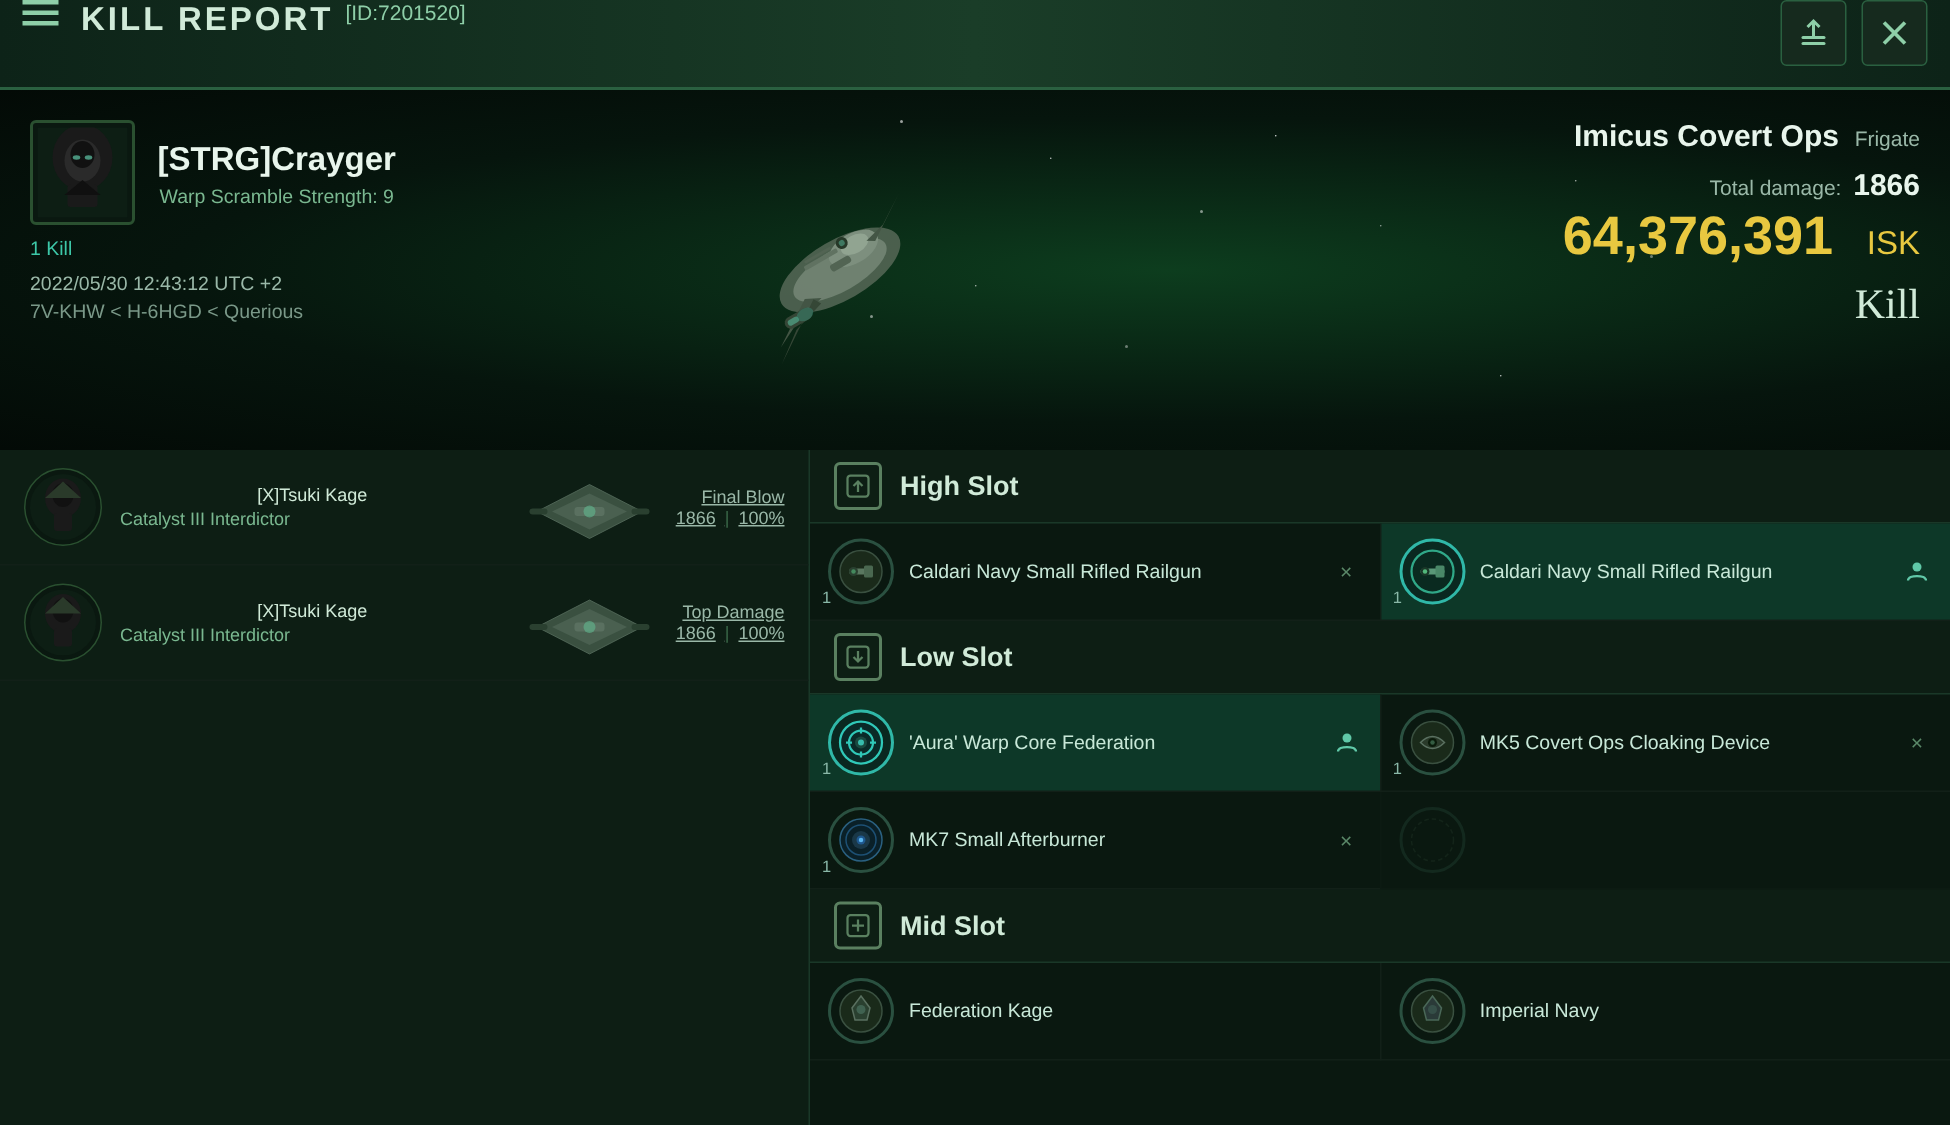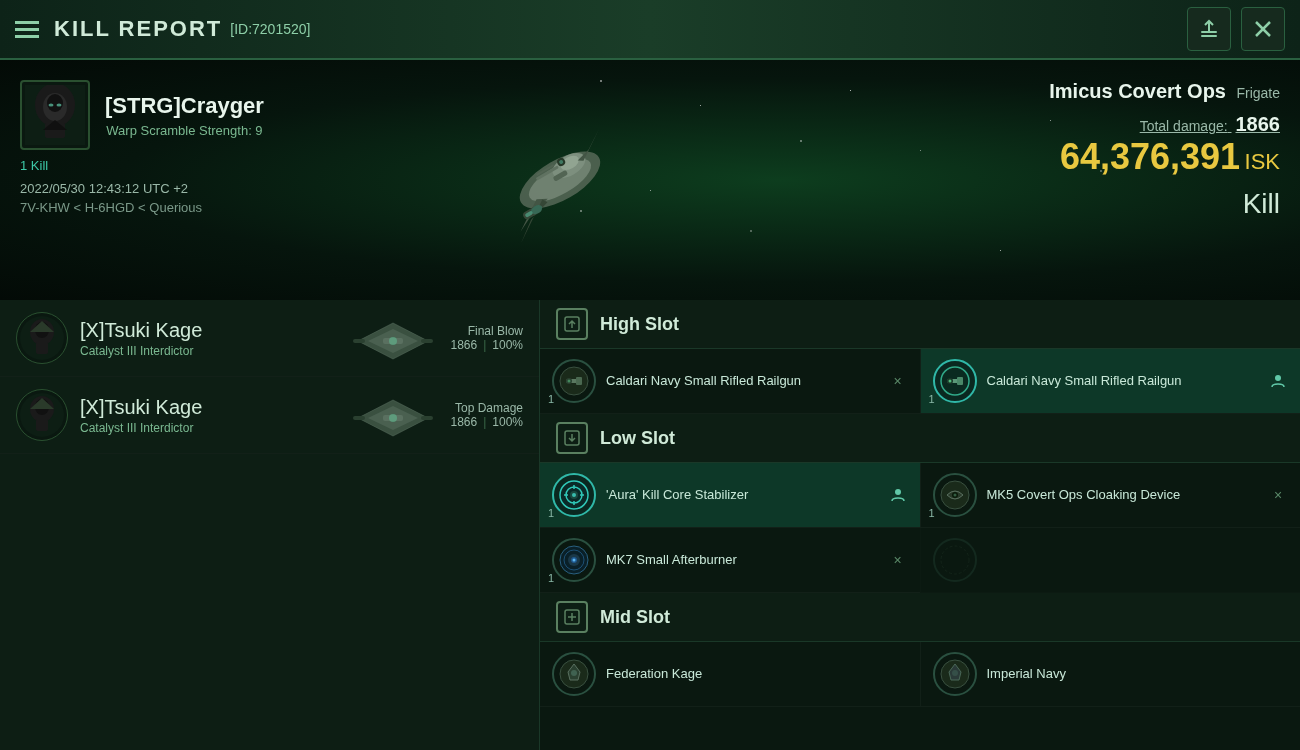--- a/index.html
+++ b/index.html
@@ -8,21 +8,21 @@
       height: 750px;
       overflow: hidden;
       background: #0a1a12;
       font-family: 'Arial', sans-serif;
       color: #cce8d8;
     }
 
     
     .header {
       display: flex;
-      align-items: center;
+      align-items: flex-start;
       background: linear-gradient(90deg, #0d2318 0%, #1a3d28 50%, #0d2318 100%);
       border-bottom: 2px solid #2a6040;
       height: 60px;
       padding: 0 15px;
       position: relative;
     }
     .header-menu-icon {
       display: flex;
       flex-direction: column;
       gap: 4px;
@@ -156,43 +156,43 @@
       color: #e8f5ec;
     }
     .ship-type {
       font-size: 14px;
       color: #9ab8a8;
     }
     .total-damage-label {
       font-size: 14px;
       color: #9ab8a8;
       margin-top: 10px;
-      text-decoration: underline;
     }
     .total-damage-value {
       font-size: 20px;
       font-weight: bold;
       color: #e8f5ec;
       display: inline;
     }
     .isk-value {
       font-size: 36px;
       font-weight: bold;
       color: #e8c840;
       margin-top: 8px;
     }
     .isk-label {
       font-size: 22px;
       color: #e8c840;
-      margin-left: 0;
+      margin-left: 18px;
     }
     .kill-label {
       font-size: 28px;
       color: #d0ead8;
       margin-top: 10px;
+      font-family: Liberation Serif, serif;
     }
 
     
     .bottom {
       display: flex;
       height: calc(750px - 60px - 240px);
       overflow: hidden;
     }
 
     
@@ -237,22 +237,23 @@
       display: flex;
       align-items: center;
       justify-content: center;
       flex-shrink: 0;
       overflow: hidden;
     }
     .p-info {
       flex: 1;
     }
     .p-name {
-      font-size: 20px;
+      font-size: 12px;
       color: #d0ead8;
+      text-align: center;
     }
     .p-ship {
       font-size: 12px;
       color: #7ab890;
       margin-top: 2px;
     }
     .p-ship-img {
       width: 90px;
       height: 45px;
       flex-shrink: 0;
@@ -260,20 +261,21 @@
     .p-stats {
       font-size: 12px;
       color: #9ab8a8;
       text-align: right;
     }
     .p-stats-row {
       display: flex;
       gap: 6px;
       justify-content: flex-end;
       align-items: center;
+      text-decoration: underline;
     }
     .p-stat-sep {
       color: #3a6848;
     }
 
     
     .slots-panel {
       flex: 1;
       background: #0a1810;
       overflow-y: auto;
@@ -658,21 +660,21 @@
 
             <circle cx="16" cy="16" r="8" fill="none" stroke="#30c8b8" stroke-width="1.5"></circle>
             <circle cx="16" cy="16" r="4" fill="#1a4a40"></circle>
             <circle cx="16" cy="16" r="2" fill="#40d8c8" opacity="0.8"></circle>
             <line x1="16" y1="6" x2="16" y2="10" stroke="#30c8b8" stroke-width="1.5"></line>
             <line x1="16" y1="22" x2="16" y2="26" stroke="#30c8b8" stroke-width="1.5"></line>
             <line x1="6" y1="16" x2="10" y2="16" stroke="#30c8b8" stroke-width="1.5"></line>
             <line x1="22" y1="16" x2="26" y2="16" stroke="#30c8b8" stroke-width="1.5"></line>
           </svg>
         </div>
-        <span class="slot-item-name">'Aura' Kill Core Stabilizer</span>
+        <span class="slot-item-name">'Aura' Warp Core Federation</span>
         <div class="slot-item-action user-icon">
           <svg width="16" height="16" viewBox="0 0 16 16" fill="#60c8a8">
             <circle cx="8" cy="5" r="3"></circle>
             <path d="M2 14 C2 10 14 10 14 14" stroke="#60c8a8" stroke-width="1.5" fill="none"></path>
           </svg>
         </div>
       </div>
 
       <div class="slot-item">
         <span class="slot-item-num">1</span>

